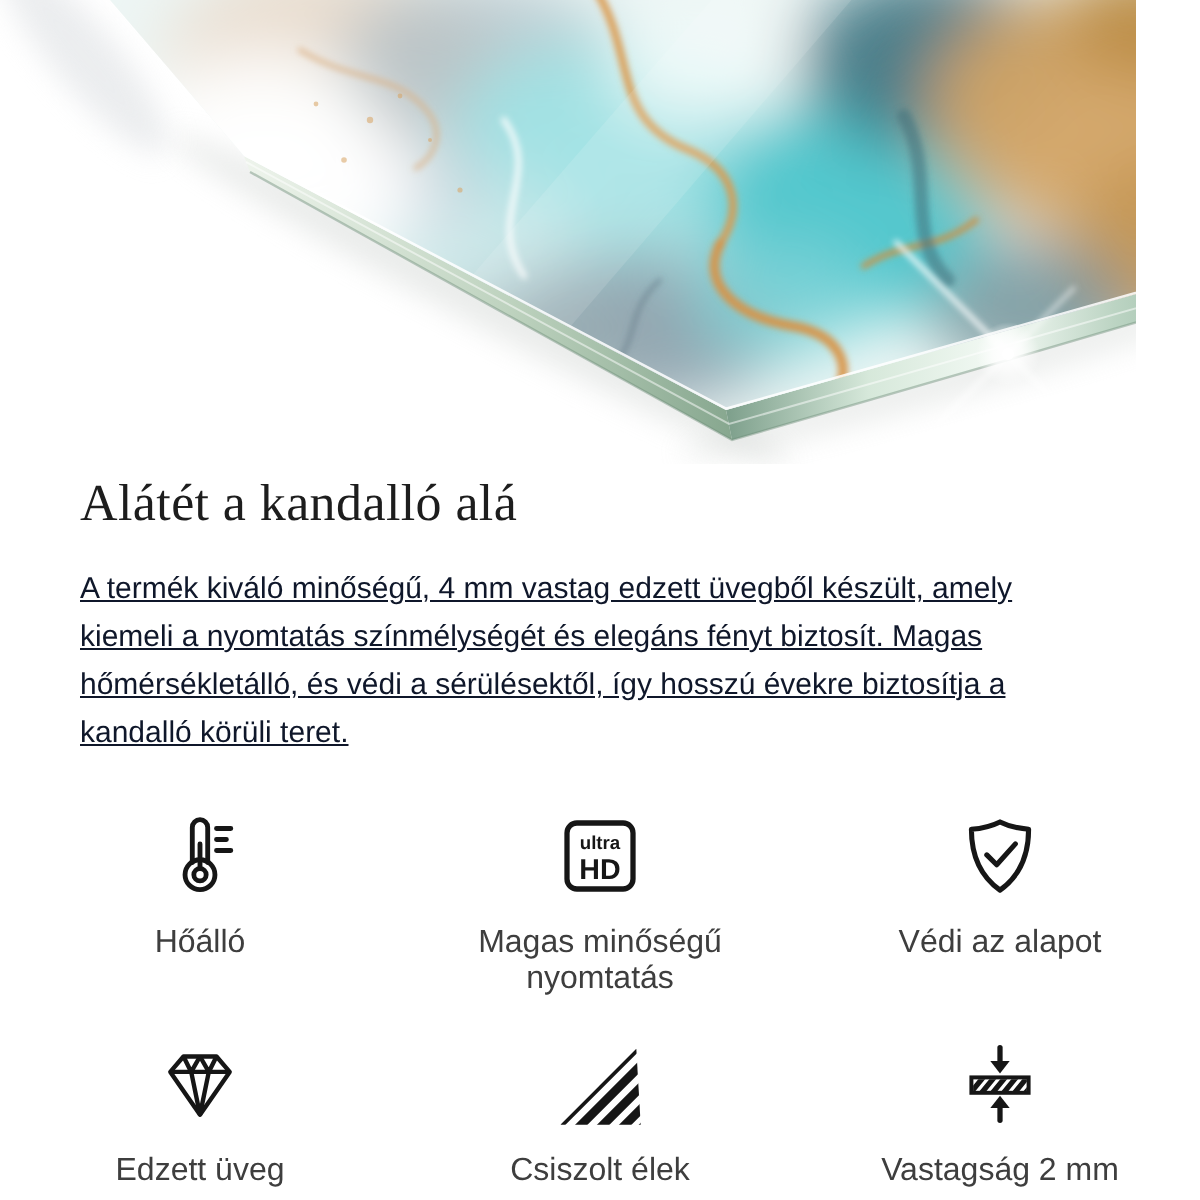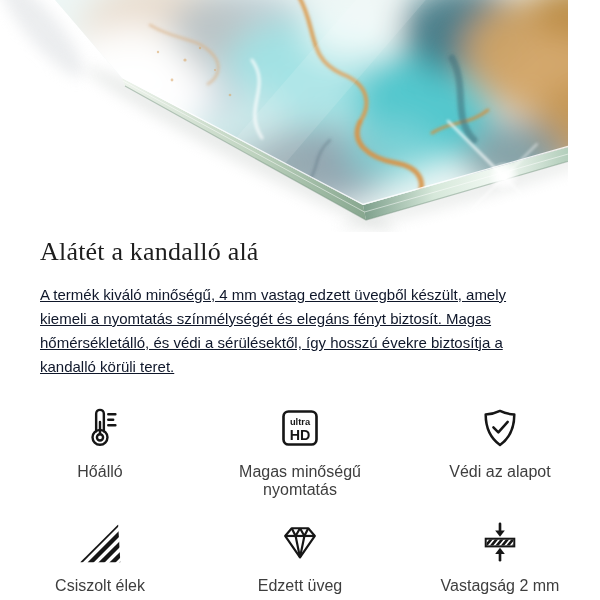--- a/index.html
+++ b/index.html
@@ -175,53 +175,53 @@
           <path d="M20,4.5 C24,6.5 28.5,7.5 33,7.8 C33,17.5 30.5,28 20,35.5 C9.5,28 7,17.5 7,7.8 C11.5,7.5 16,6.5 20,4.5 Z" class="icon-stroke" stroke-width="2.3" stroke-linejoin="round"></path>
           <polyline points="14,19.5 18.5,24 27,14.5" class="icon-stroke" stroke-width="2.3" stroke-linecap="round" stroke-linejoin="round"></polyline>
         </svg>
       </span>
       <span class="flabel">Védi az alapot</span>
     </div>
 
     <div class="feature">
       <span class="ficon">
         <svg viewBox="0 0 40 40">
+          <g class="icon-stroke" stroke-width="2" stroke-linejoin="round">
+            <path d="M12.5,7.5 H27.5 L33.5,14.5 L20,34 L6.5,14.5 Z"></path>
+            <path d="M6.5,14.5 H33.5"></path>
+            <path d="M12.5,7.5 L16,14.5 L20,34 M27.5,7.5 L24,14.5 L20,34 M20,7.5 L16,14.5 M20,7.5 L24,14.5"></path>
+          </g>
+        </svg>
+      </span>
+      <span class="flabel">Edzett üveg</span>
+    </div>
+
+    <div class="feature">
+      <span class="ficon">
+        <svg viewBox="0 0 40 40">
           <defs>
               <clipPath id="edge-tri">
                 <polygon points="2,38.5 36.5,4 38.5,38.5"></polygon>
               </clipPath>
             </defs>
           <g clip-path="url(#edge-tri)" stroke="#161616" stroke-width="4" fill="none">
             <path d="M1,39 L39,1"></path>
             <path d="M10,40 L40,10"></path>
             <path d="M19,41 L41,19"></path>
             <path d="M28,42 L42,28"></path>
             <path d="M36,43 L43,36"></path>
           </g>
         </svg>
       </span>
       <span class="flabel">Csiszolt élek</span>
     </div>
 
     <div class="feature">
       <span class="ficon">
         <svg viewBox="0 0 40 40">
-          <g class="icon-stroke" stroke-width="2" stroke-linejoin="round">
-            <path d="M12.5,7.5 H27.5 L33.5,14.5 L20,34 L6.5,14.5 Z"></path>
-            <path d="M6.5,14.5 H33.5"></path>
-            <path d="M12.5,7.5 L16,14.5 L20,34 M27.5,7.5 L24,14.5 L20,34 M20,7.5 L16,14.5 M20,7.5 L24,14.5"></path>
-          </g>
-        </svg>
-      </span>
-      <span class="flabel">Edzett üveg</span>
-    </div>
-
-    <div class="feature">
-      <span class="ficon">
-        <svg viewBox="0 0 40 40">
           <defs>
               <clipPath id="bar-clip">
                 <rect x="7.8" y="17.8" width="24.4" height="5.4"></rect>
               </clipPath>
             </defs>
           <rect x="7" y="17" width="26" height="7" class="icon-stroke" stroke-width="1.8"></rect>
           <g clip-path="url(#bar-clip)" stroke="#161616" stroke-width="2.4">
             <path d="M5,26 L14,15 M10,26 L19,15 M15,26 L24,15 M20,26 L29,15 M25,26 L34,15 M30,26 L39,15"></path>
           </g>
           <path d="M20,3.5 V9.5" class="icon-stroke" stroke-width="2.4" stroke-linecap="round"></path>

